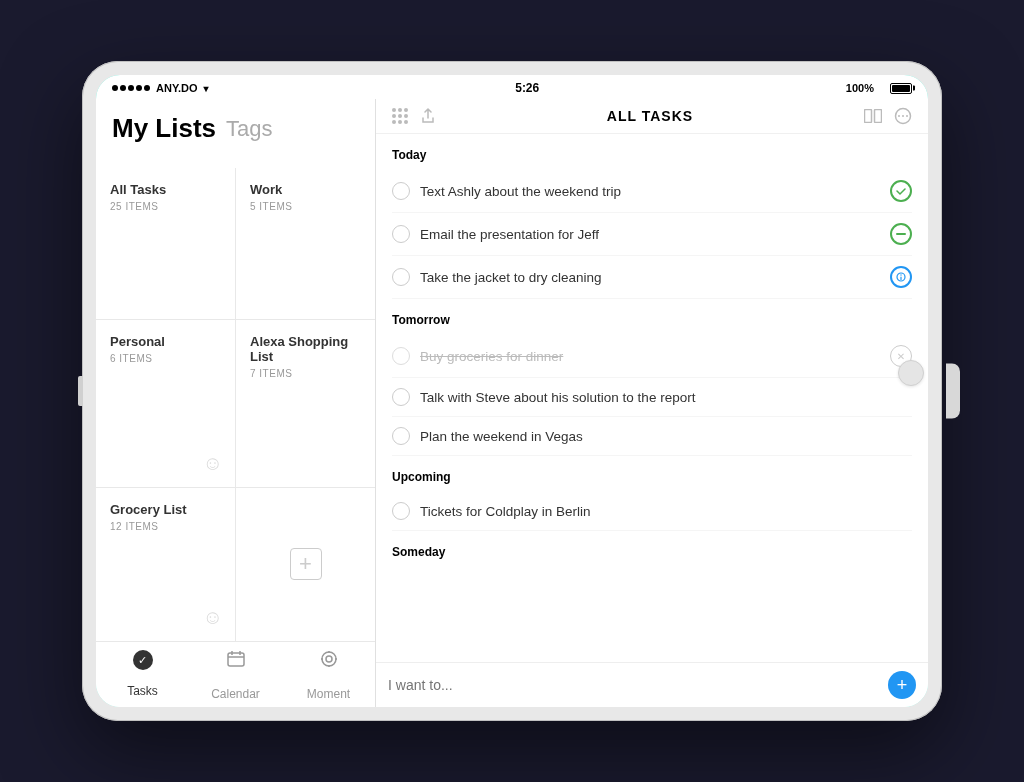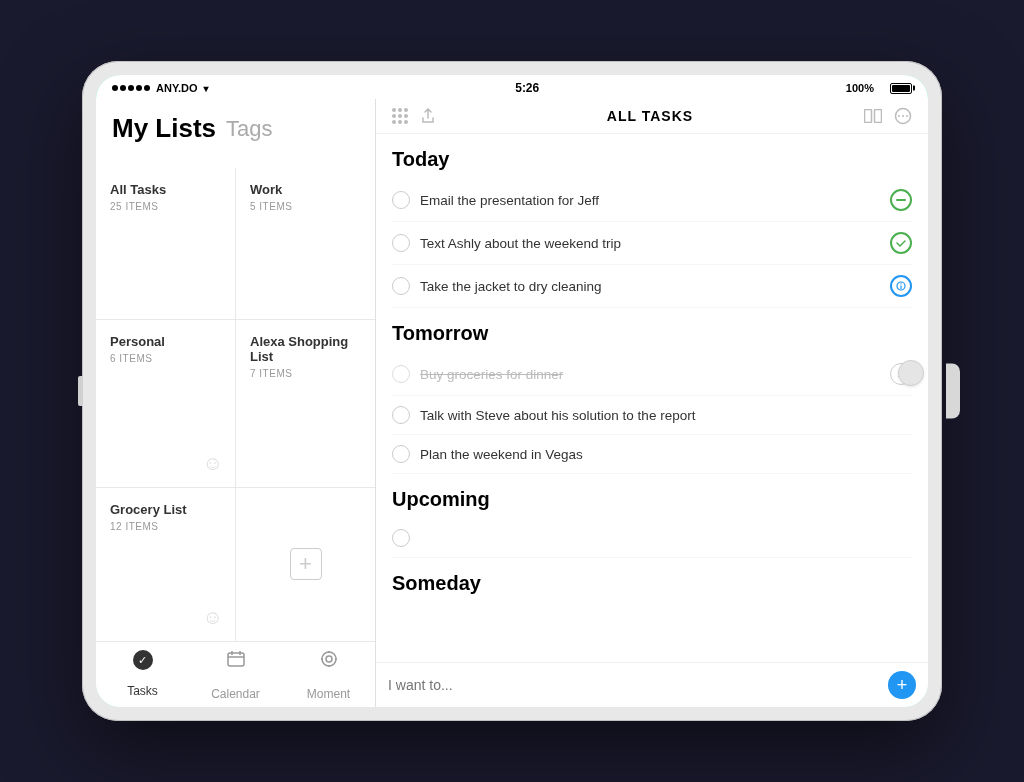--- a/index.html
+++ b/index.html
@@ -222,21 +222,21 @@
     .grid-dot { width: 4px; height: 4px; background: #bbb; border-radius: 50%; }
 
     
     .task-list {
       flex: 1;
       overflow-y: auto;
       padding: 0 16px;
     }
 
     .section-header {
-      font-size: 20px;
+      font-size: 12px;
       font-weight: 700;
       color: #000;
       padding: 14px 0 8px;
     }
 
     .task-item {
       display: flex;
       align-items: center;
       padding: 10px 0;
       border-bottom: 1px solid #f5f5f5;
@@ -503,34 +503,34 @@
             </div>
           </div>
         </div>
 
         <div class="task-list">
 
           <div class="section-header">Today</div>
 
           <div class="task-item">
             <div class="task-circle"></div>
+            <span class="task-text">Text Ashly about the weekend trip</span>
+            <div class="task-action action-green">
+              <svg width="10" height="10" viewBox="0 0 10 10">
+                  <path d="M1 5l3 3 5-5" stroke="#4caf50" stroke-width="1.5" fill="none" stroke-linecap="round"></path>
+                </svg>
+            </div>
+          </div>
+
+          <div class="task-item">
+            <div class="task-circle"></div>
             <span class="task-text">Email the presentation for Jeff</span>
             <div class="task-action action-green">
               <svg width="10" height="2" viewBox="0 0 10 2">
                   <line x1="1" y1="1" x2="9" y2="1" stroke="#4caf50" stroke-width="2" stroke-linecap="round"></line>
-                </svg>
-            </div>
-          </div>
-
-          <div class="task-item">
-            <div class="task-circle"></div>
-            <span class="task-text">Text Ashly about the weekend trip</span>
-            <div class="task-action action-green">
-              <svg width="10" height="10" viewBox="0 0 10 10">
-                  <path d="M1 5l3 3 5-5" stroke="#4caf50" stroke-width="1.5" fill="none" stroke-linecap="round"></path>
                 </svg>
             </div>
           </div>
 
           <div class="task-item">
             <div class="task-circle"></div>
             <span class="task-text">Take the jacket to dry cleaning</span>
             <div class="task-action action-blue">
               <svg width="10" height="10" viewBox="0 0 10 10">
                   <circle cx="5" cy="5" r="4" stroke="#2196f3" stroke-width="1.2" fill="none"></circle>
@@ -555,20 +555,21 @@
 
           <div class="task-item">
             <div class="task-circle"></div>
             <span class="task-text">Plan the weekend in Vegas</span>
           </div>
 
           <div class="section-header">Upcoming</div>
 
           <div class="task-item">
             <div class="task-circle"></div>
+            <span class="task-text">Tickets for Coldplay in Berlin</span>
           </div>
 
           <div class="section-header">Someday</div>
 
         </div>
 
         <div class="scroll-handle" style="position:absolute; right: 4px; top: 45%; width:26px; height:26px; background:#e5e5e5; border-radius:50%; border:1px solid #d0d0d0; box-shadow:0 1px 3px rgba(0,0,0,0.1);">
         </div>
 
         <div class="input-bar">

